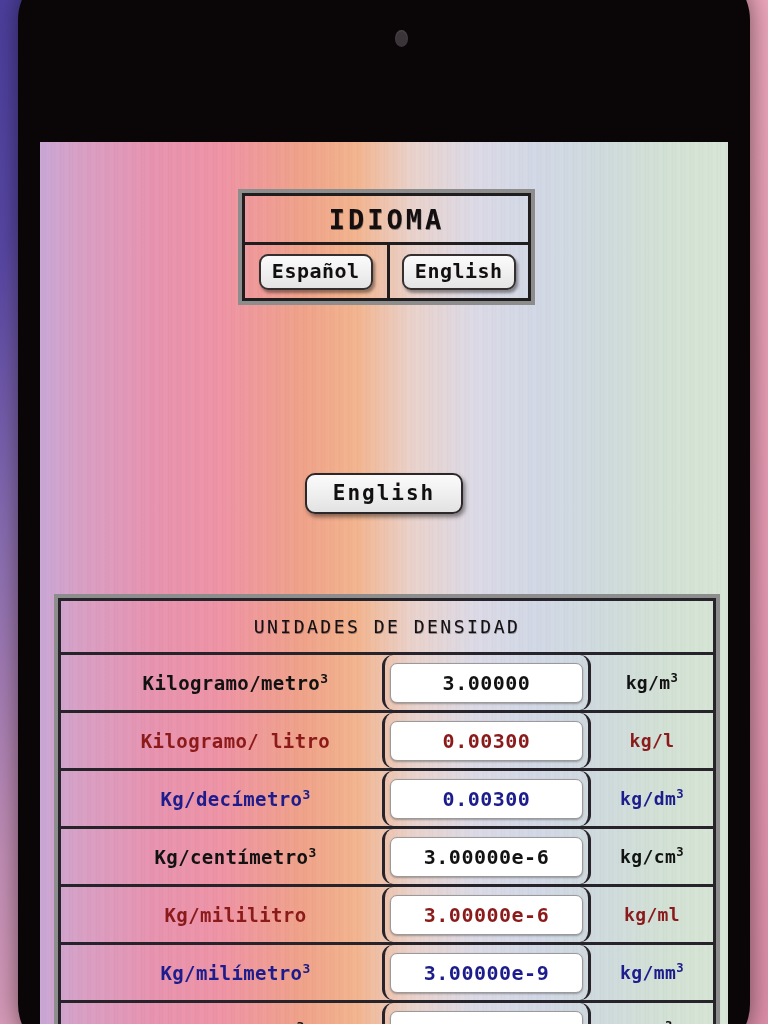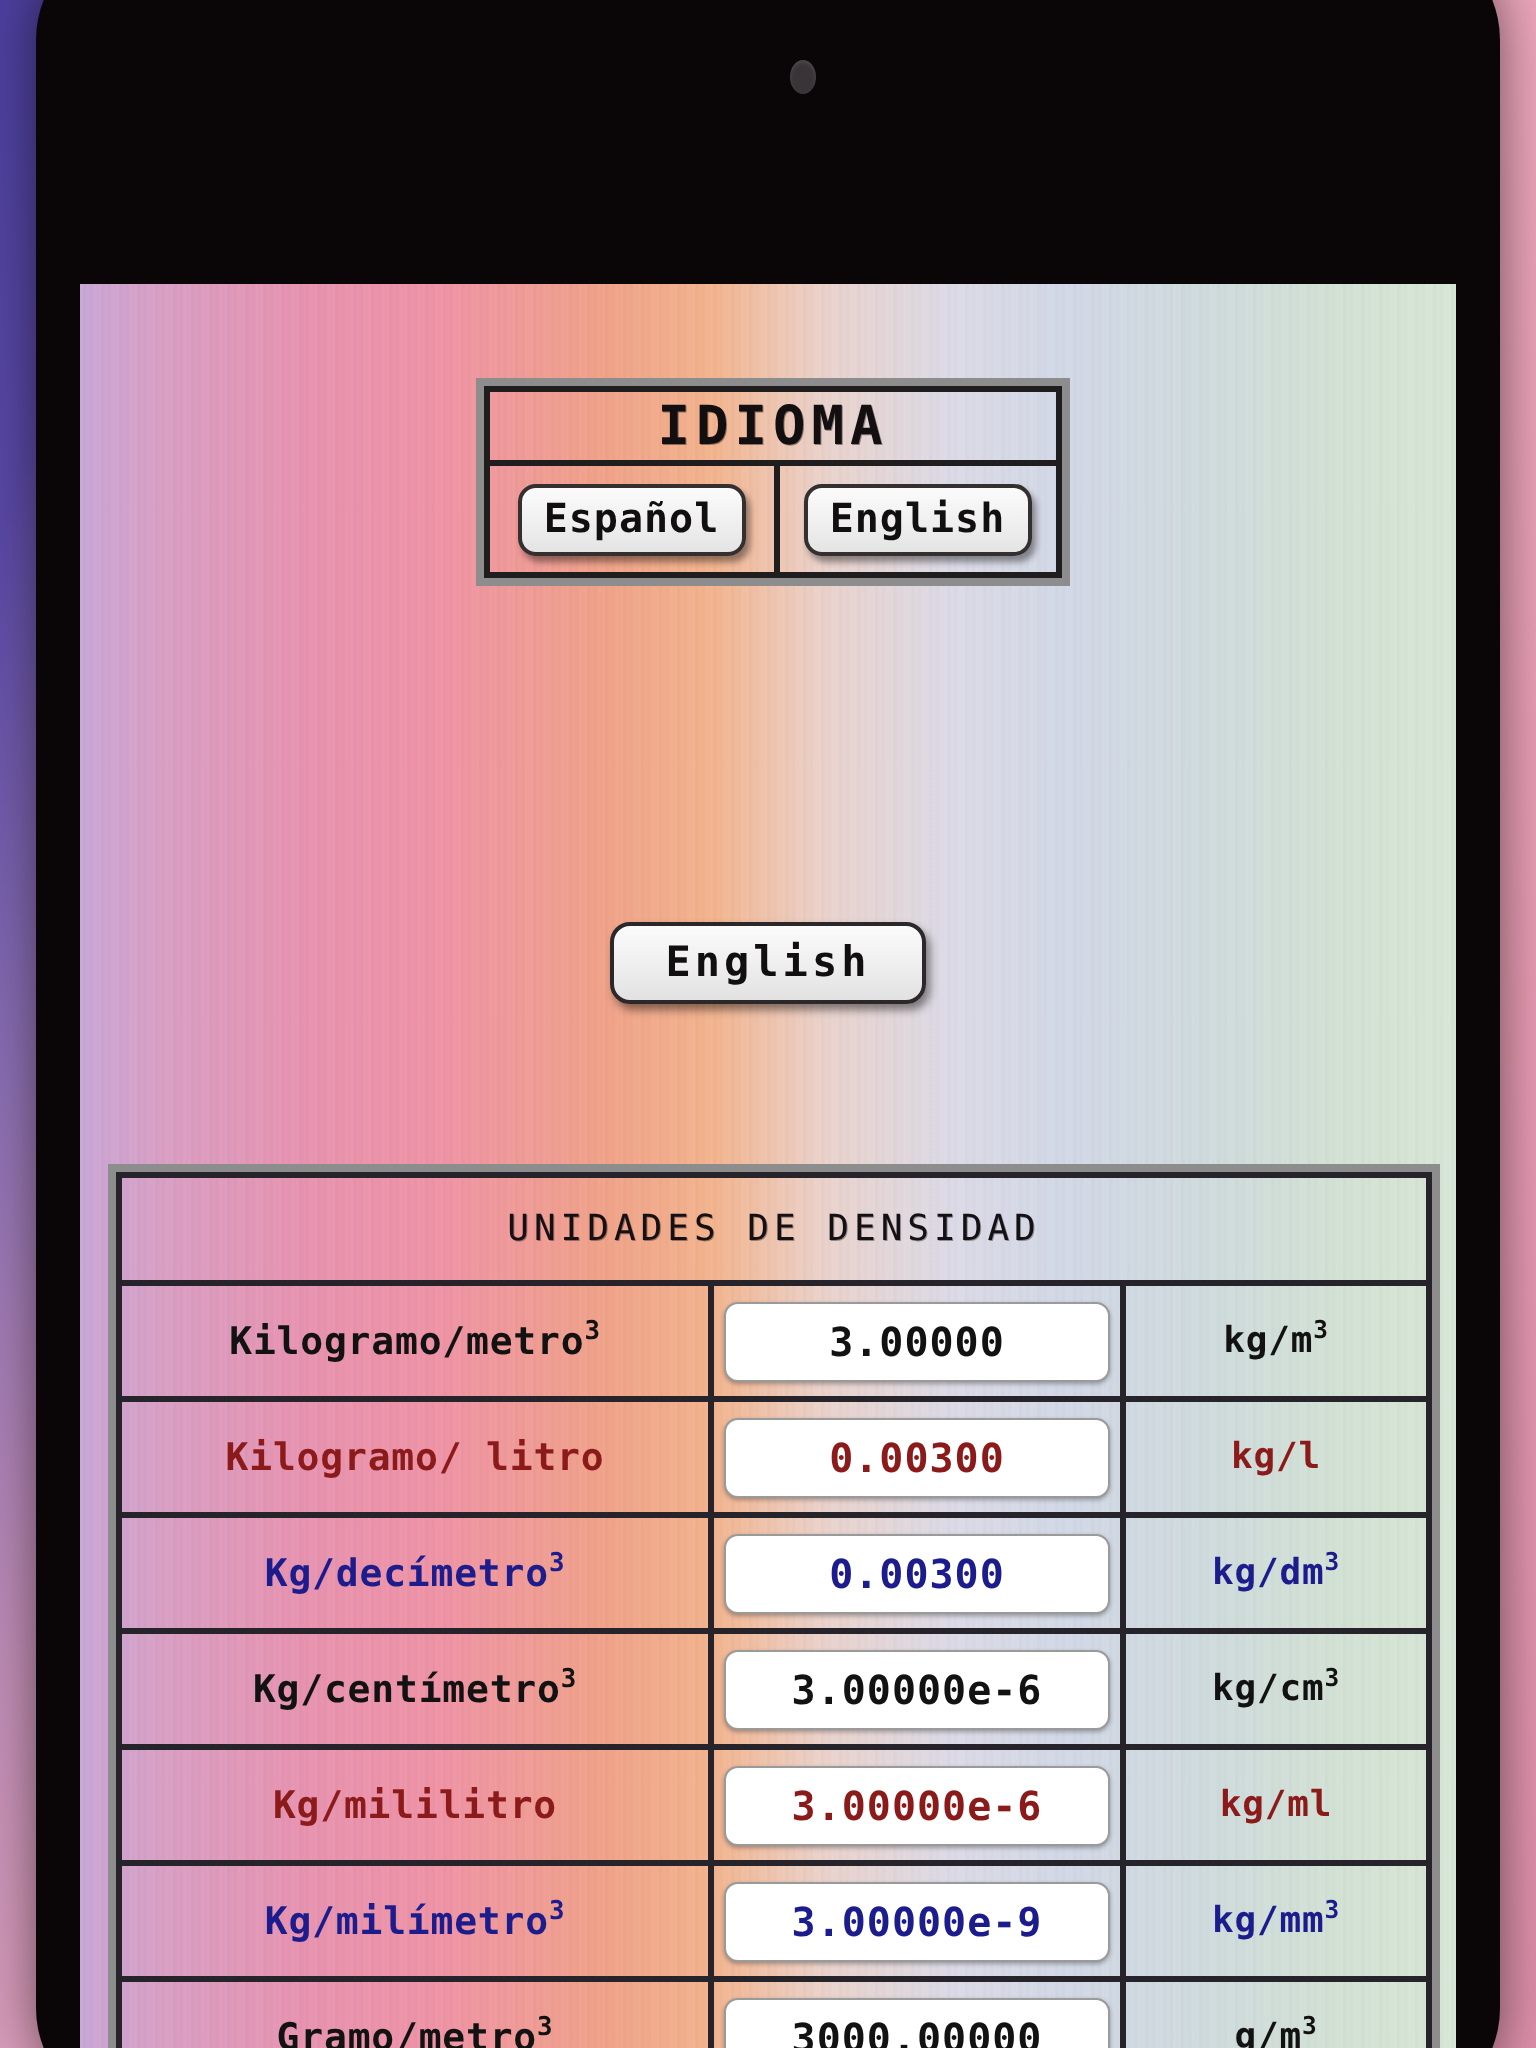--- a/index.html
+++ b/index.html
@@ -100,21 +100,21 @@
   .idioma-panel {
     position: absolute;
     left: 198px;
     top: 47px;
     width: 297px;
     border: 4px solid #8d8d8d;
     background: transparent;
   }
   .idioma-title-row {
     border: 3px solid #201d1f;
-    height: 40px;
+    height: 52px;
     display: flex;
     align-items: center;
     justify-content: center;
   }
   .idioma-title {
     font-size: 27px;
     font-weight: bold;
     letter-spacing: 3px;
     color: #130f11;
     text-shadow: 0.5px 0.5px 0 rgba(0,0,0,0.4);
@@ -203,28 +203,30 @@
     height: 58px;
     border: 3px solid #27232a;
     border-top: none;
   }
   .tcell-label {
     width: 293px;
     display: flex;
     align-items: center;
     justify-content: center;
     padding: 0 6px;
+    margin-left: 28px;
   }
   .tcell-input {
     width: 209px;
     border-left: 3px solid #27232a;
     border-right: 3px solid #27232a;
     display: flex;
     align-items: center;
     justify-content: center;
+    border-radius: 11px;
   }
   .tcell-unit {
     flex: 1;
     display: flex;
     align-items: center;
     justify-content: center;
   }
 
   .lbl {
     font-size: 19px;

